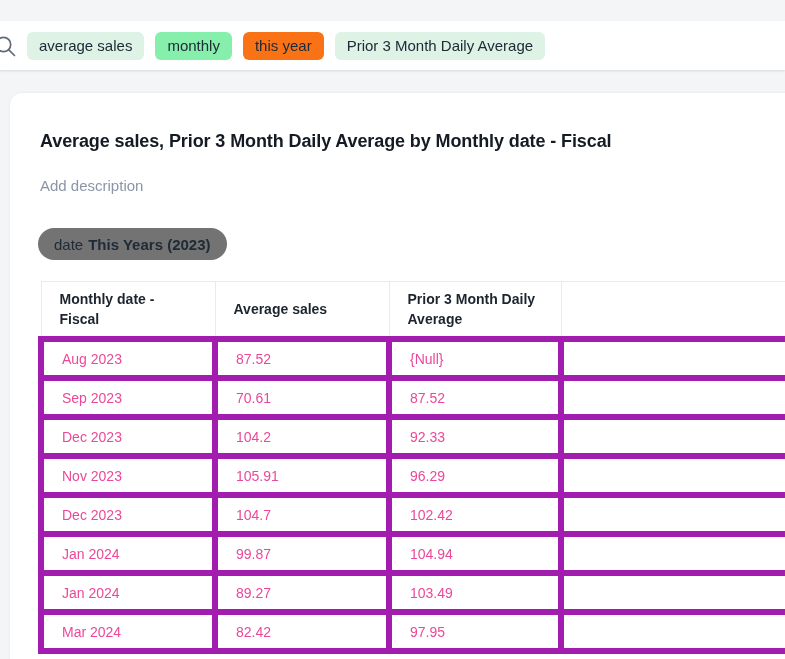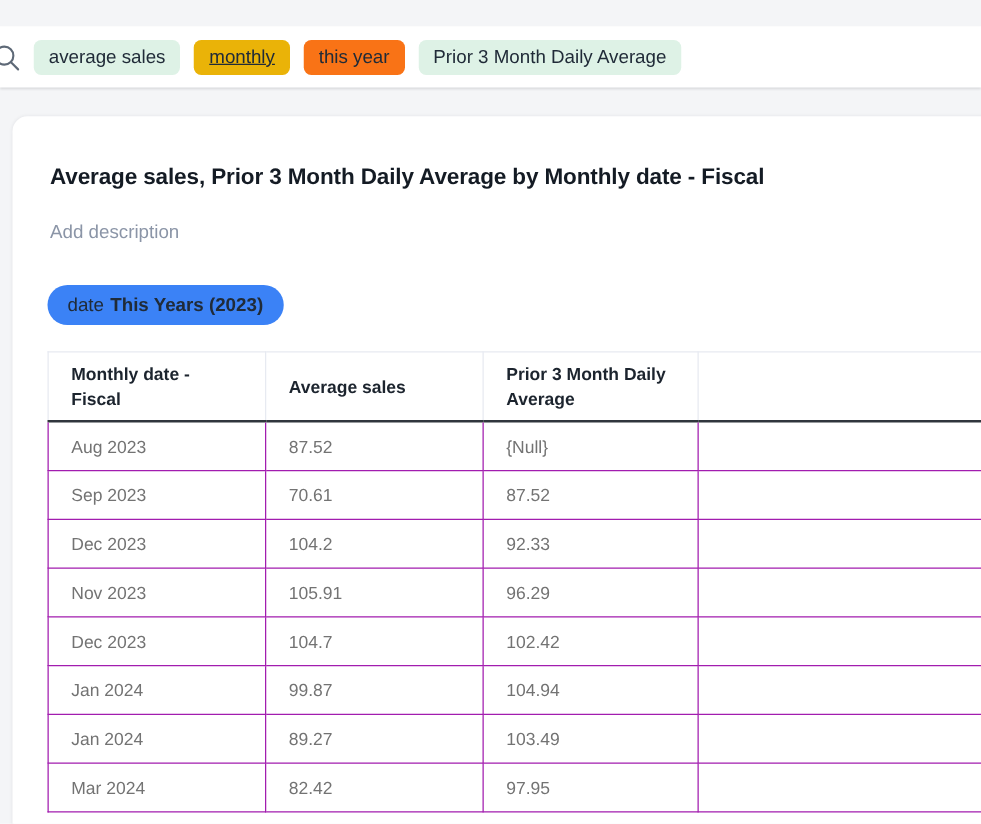--- a/index.html
+++ b/index.html
@@ -40,59 +40,59 @@
   }
   .add-description {
     margin-left:2px; margin-top:24px;
     font-size:15px; color:#8b95a7; line-height:18px;
     cursor:text; width:max-content;
   }
   .filter-chip {
     margin-top:33px;
     display:inline-flex; align-items:center;
     height:32px; padding:0 16px; border-radius:16px;
-    background:#3b82f6; font-size:15px; color:#202b38;
+    background:#737373; font-size:15px; color:#202b38;
     cursor:pointer;
   }
   .filter-chip .chip-value { font-weight:700; margin-left:5px; }
   
   table.data-table {
     margin-top:21px; width:757px;
     border-collapse:collapse; table-layout:fixed;
   }
   .data-table th {
     height:54px; padding:7px 22px 7px 18px;
     border:1px solid #e7eaf1; border-bottom:2px solid #30363d;
     font-size:14px; font-weight:700; color:#1c242e;
     text-align:left; vertical-align:middle; line-height:20px;
     background:#ffffff;
   }
   .data-table td {
     height:39px; padding:0 22px 0 18px;
-    border:1px solid #a21caf;
-    font-size:14px; color:#737373; vertical-align:middle;
+    border:6px solid #a21caf;
+    font-size:14px; color:#ec4899; vertical-align:middle;
     background:#ffffff; white-space:nowrap;
   }
   .data-table td.num { text-align:left; }
 </style>
 </head>
 <body>
 
 <div class="viewport">
 
   <div class="searchbar">
     <span class="search-icon-wrap">
       <svg width="24" height="24" viewBox="0 0 24 24" fill="none">
         <circle cx="10.5" cy="10.5" r="7.2" stroke="currentColor" stroke-width="1.7"></circle>
         <line x1="15.8" y1="15.8" x2="21.5" y2="21.5" stroke="currentColor" stroke-width="1.7" stroke-linecap="round"></line>
       </svg>
     </span>
     <div class="token-list">
         <span class="token" style="background: rgb(222, 242, 230);">average sales</span>
-        <span class="token" style="background: #eab308; text-decoration: underline;">monthly</span>
+        <span class="token" style="background: #86efac;">monthly</span>
         <span class="token" style="background: #f97316;">this year</span>
         <span class="token" style="background: rgb(222, 242, 230);">Prior 3 Month Daily Average</span>
       </div>
   </div>
 
   <div class="card">
     <div class="answer-title">Average sales, Prior 3 Month Daily Average by Monthly date - Fiscal</div>
     <div class="add-description">Add description</div>
 
     <div class="filter-chip">

